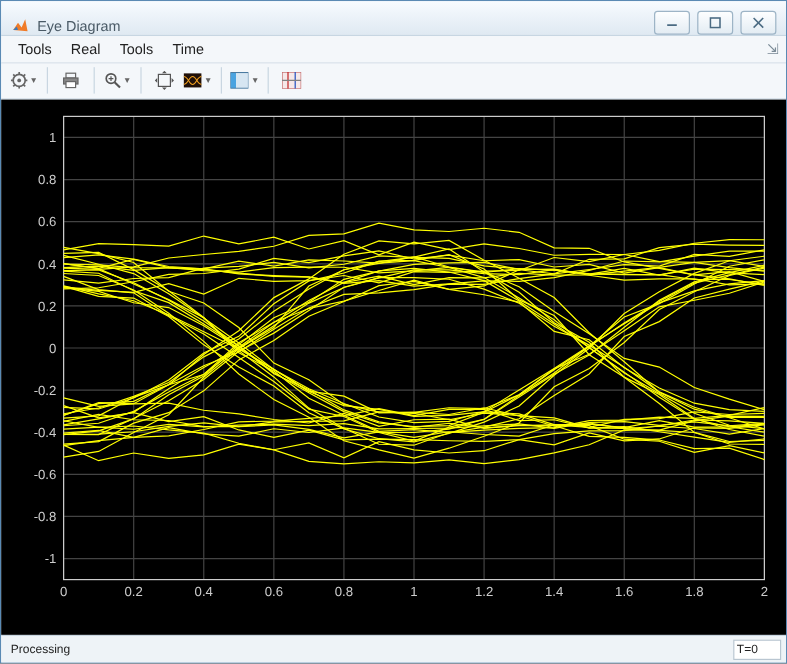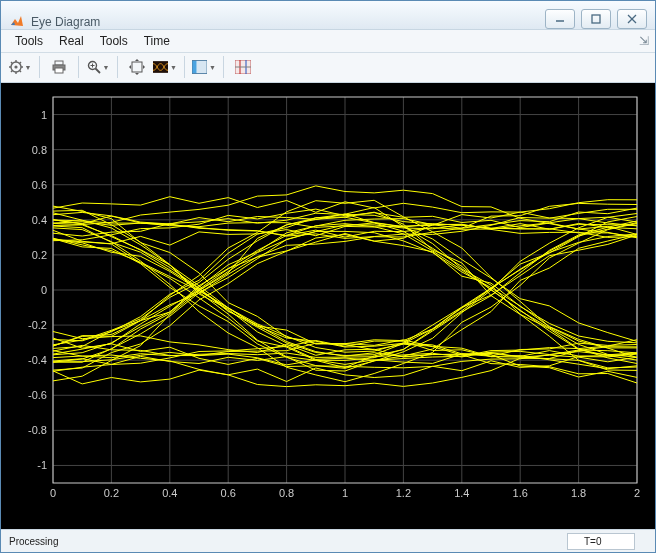--- a/index.html
+++ b/index.html
@@ -13,21 +13,21 @@
 .menu-item{padding:2px 8px}
 .menubar .spacer{flex:1}
 .menubar .corner{width:10px;text-align:right;color:#7a8a96}
 .toolbar{height:30px;display:flex;align-items:center;padding:0 6px;gap:2px;background:#f4f7fa;border-bottom:1px solid #c9d6e1}
 .tool-btn{width:24px;height:24px;border:1px solid transparent;border-radius:3px;display:flex;align-items:center;justify-content:center;color:#555}
 .tool-sep{width:1px;height:22px;background:#c9d6e1;margin:0 4px}
 .plot-area{flex:1;background:#000;position:relative}
 #plot-svg{width:100%;height:100%;display:block}
 .statusbar{height:22px;display:flex;align-items:center;border-top:1px solid #c9d6e1;background:#eef3f7;font-size:10px}
 .status-left{padding:0 8px;flex:1}
-.status-right{padding:2px 16px;border:1px solid #b9c6d1;background:#fff;margin:0 20px;min-width:34px}
+.status-right{padding:2px 2px;border:1px solid #b9c6d1;background:#fff;margin:0 4px;min-width:34px}
 .axis text{fill:#ccc;font-size:11px}
 .grid line{stroke:#444;stroke-width:1}
 .axis-border{stroke:#ccc;fill:none}
 .trace{stroke:#ffff00;stroke-width:1;fill:none}
 .dropdown-caret{font-size:7px;margin-left:2px;color:#666}
 </style>
 </head>
 <body>
 <div class="window">
 

